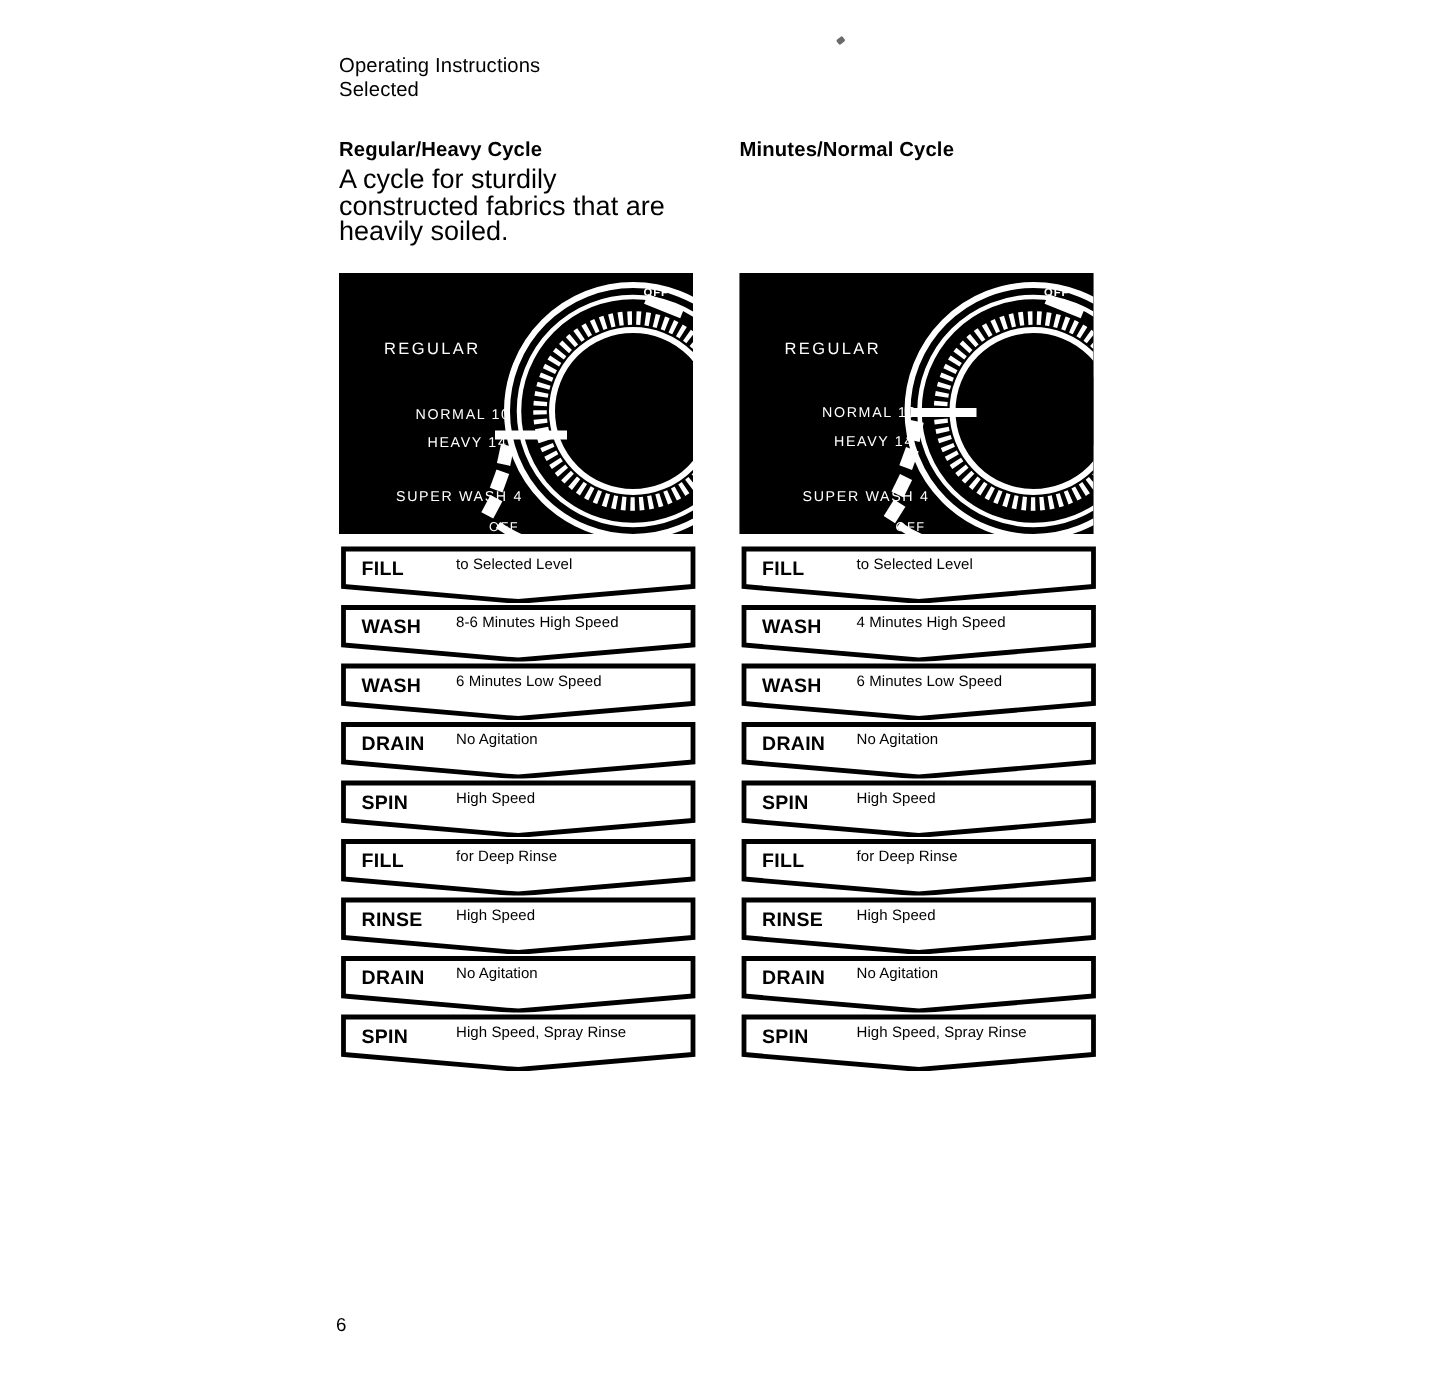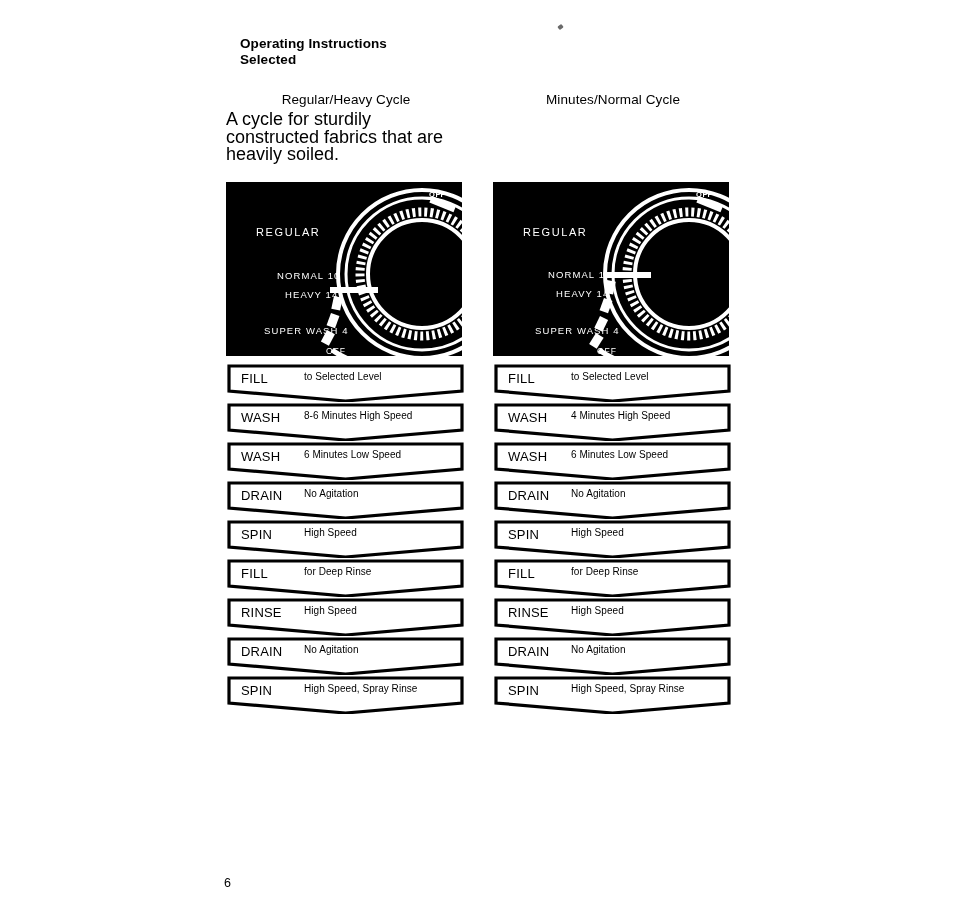--- a/index.html
+++ b/index.html
@@ -17,24 +17,24 @@
   }
 
   .page {
     position: absolute;
     inset: 0;
   }
 
   
   .running-head {
     position: absolute;
-    left: 240px;
+    left: 226px;
     top: 36px;
     font-size: 13.5px;
-    font-weight: bold;
+    font-weight: normal;
     line-height: 16px;
     letter-spacing: 0.1px;
   }
 
   .speck {
     position: absolute;
     left: 558px;
     top: 25px;
     width: 5px;
     height: 4px;
@@ -47,25 +47,24 @@
   .col {
     position: absolute;
     top: 92px;
     width: 240px;
   }
   .col-left  { left: 226px; }
   .col-right { left: 493px; }
 
   .cycle-title {
     font-size: 13.5px;
-    font-weight: normal;
+    font-weight: bold;
     letter-spacing: 0.1px;
     margin: 0 0 4px 0;
     white-space: nowrap;
-    text-align: center;
   }
   .cycle-desc {
     font-size: 18px;
     line-height: 17.5px;
     margin: 0;
     width: 236px;
   }
 
   
   .dial {
@@ -102,21 +101,21 @@
   .step-shape svg {
     display: block;
     width: 237px;
     height: 38px;
   }
   .step-label {
     position: absolute;
     left: 14px;
     top: 7px;
     font-size: 13px;
-    font-weight: normal;
+    font-weight: bold;
     letter-spacing: 0.2px;
   }
   .step-value {
     position: absolute;
     left: 77px;
     top: 7px;
     font-size: 10px;
     letter-spacing: 0.05px;
     white-space: nowrap;
   }

